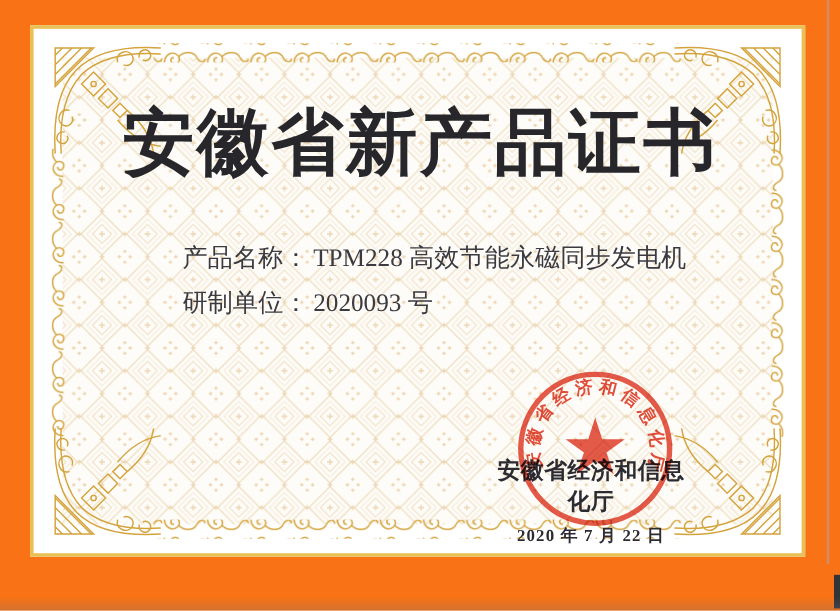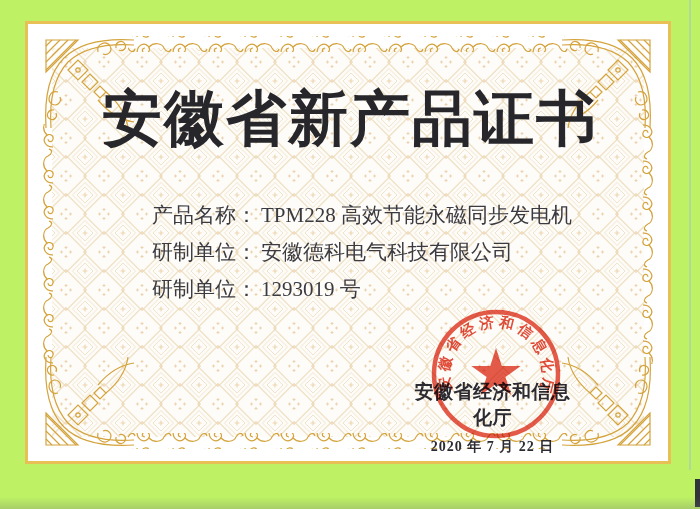--- a/index.html
+++ b/index.html
@@ -1,17 +1,17 @@
 <!DOCTYPE html>
 <html><head>
 <meta charset="utf-8">
 <style>
   html,body{margin:0;padding:0;background:#ffffff;}
   .page{
-    position:relative;width:700px;height:509px;background:#bef264;overflow:hidden;
+    position:relative;width:700px;height:509px;background:#f97316;overflow:hidden;
     font-family:"Liberation Serif", serif;
   }
   .page-shadow{
     position:absolute;left:0;right:0;bottom:0;height:12px;
     background:linear-gradient(to bottom, rgba(0,0,0,0), rgba(110,110,118,0.28));
   }
   .scan-line{
     position:absolute;top:0;right:9px;width:2px;height:470px;
     background:rgba(150,180,225,0.40);
   }
@@ -114,24 +114,21 @@
     </svg>
   </div>
 
   <h1 class="title">安徽省新产品证书</h1>
 
   <div class="fields">
     <div class="field-row">
       <span class="field-label">产品名称：</span><span class="field-value">TPM228 高效节能永磁同步发电机</span>
     </div>
     <div class="field-row">
-      <span class="field-label">研制单位：</span><span class="field-value">安徽德科电气科技有限公司</span>
-    </div>
-    <div class="field-row">
-      <span class="field-label">研制单位：</span><span class="field-value">1293019 号</span>
+      <span class="field-label">研制单位：</span><span class="field-value">2020093 号</span>
     </div>
   </div>
 
   <div class="issuer-block">
     <div class="issuer-name">安徽省经济和信息化厅</div>
     <div class="issue-date">2020 年 7 月 22 日</div>
   </div>
 
   <svg class="seal" viewBox="0 0 138 138">
     <defs>

